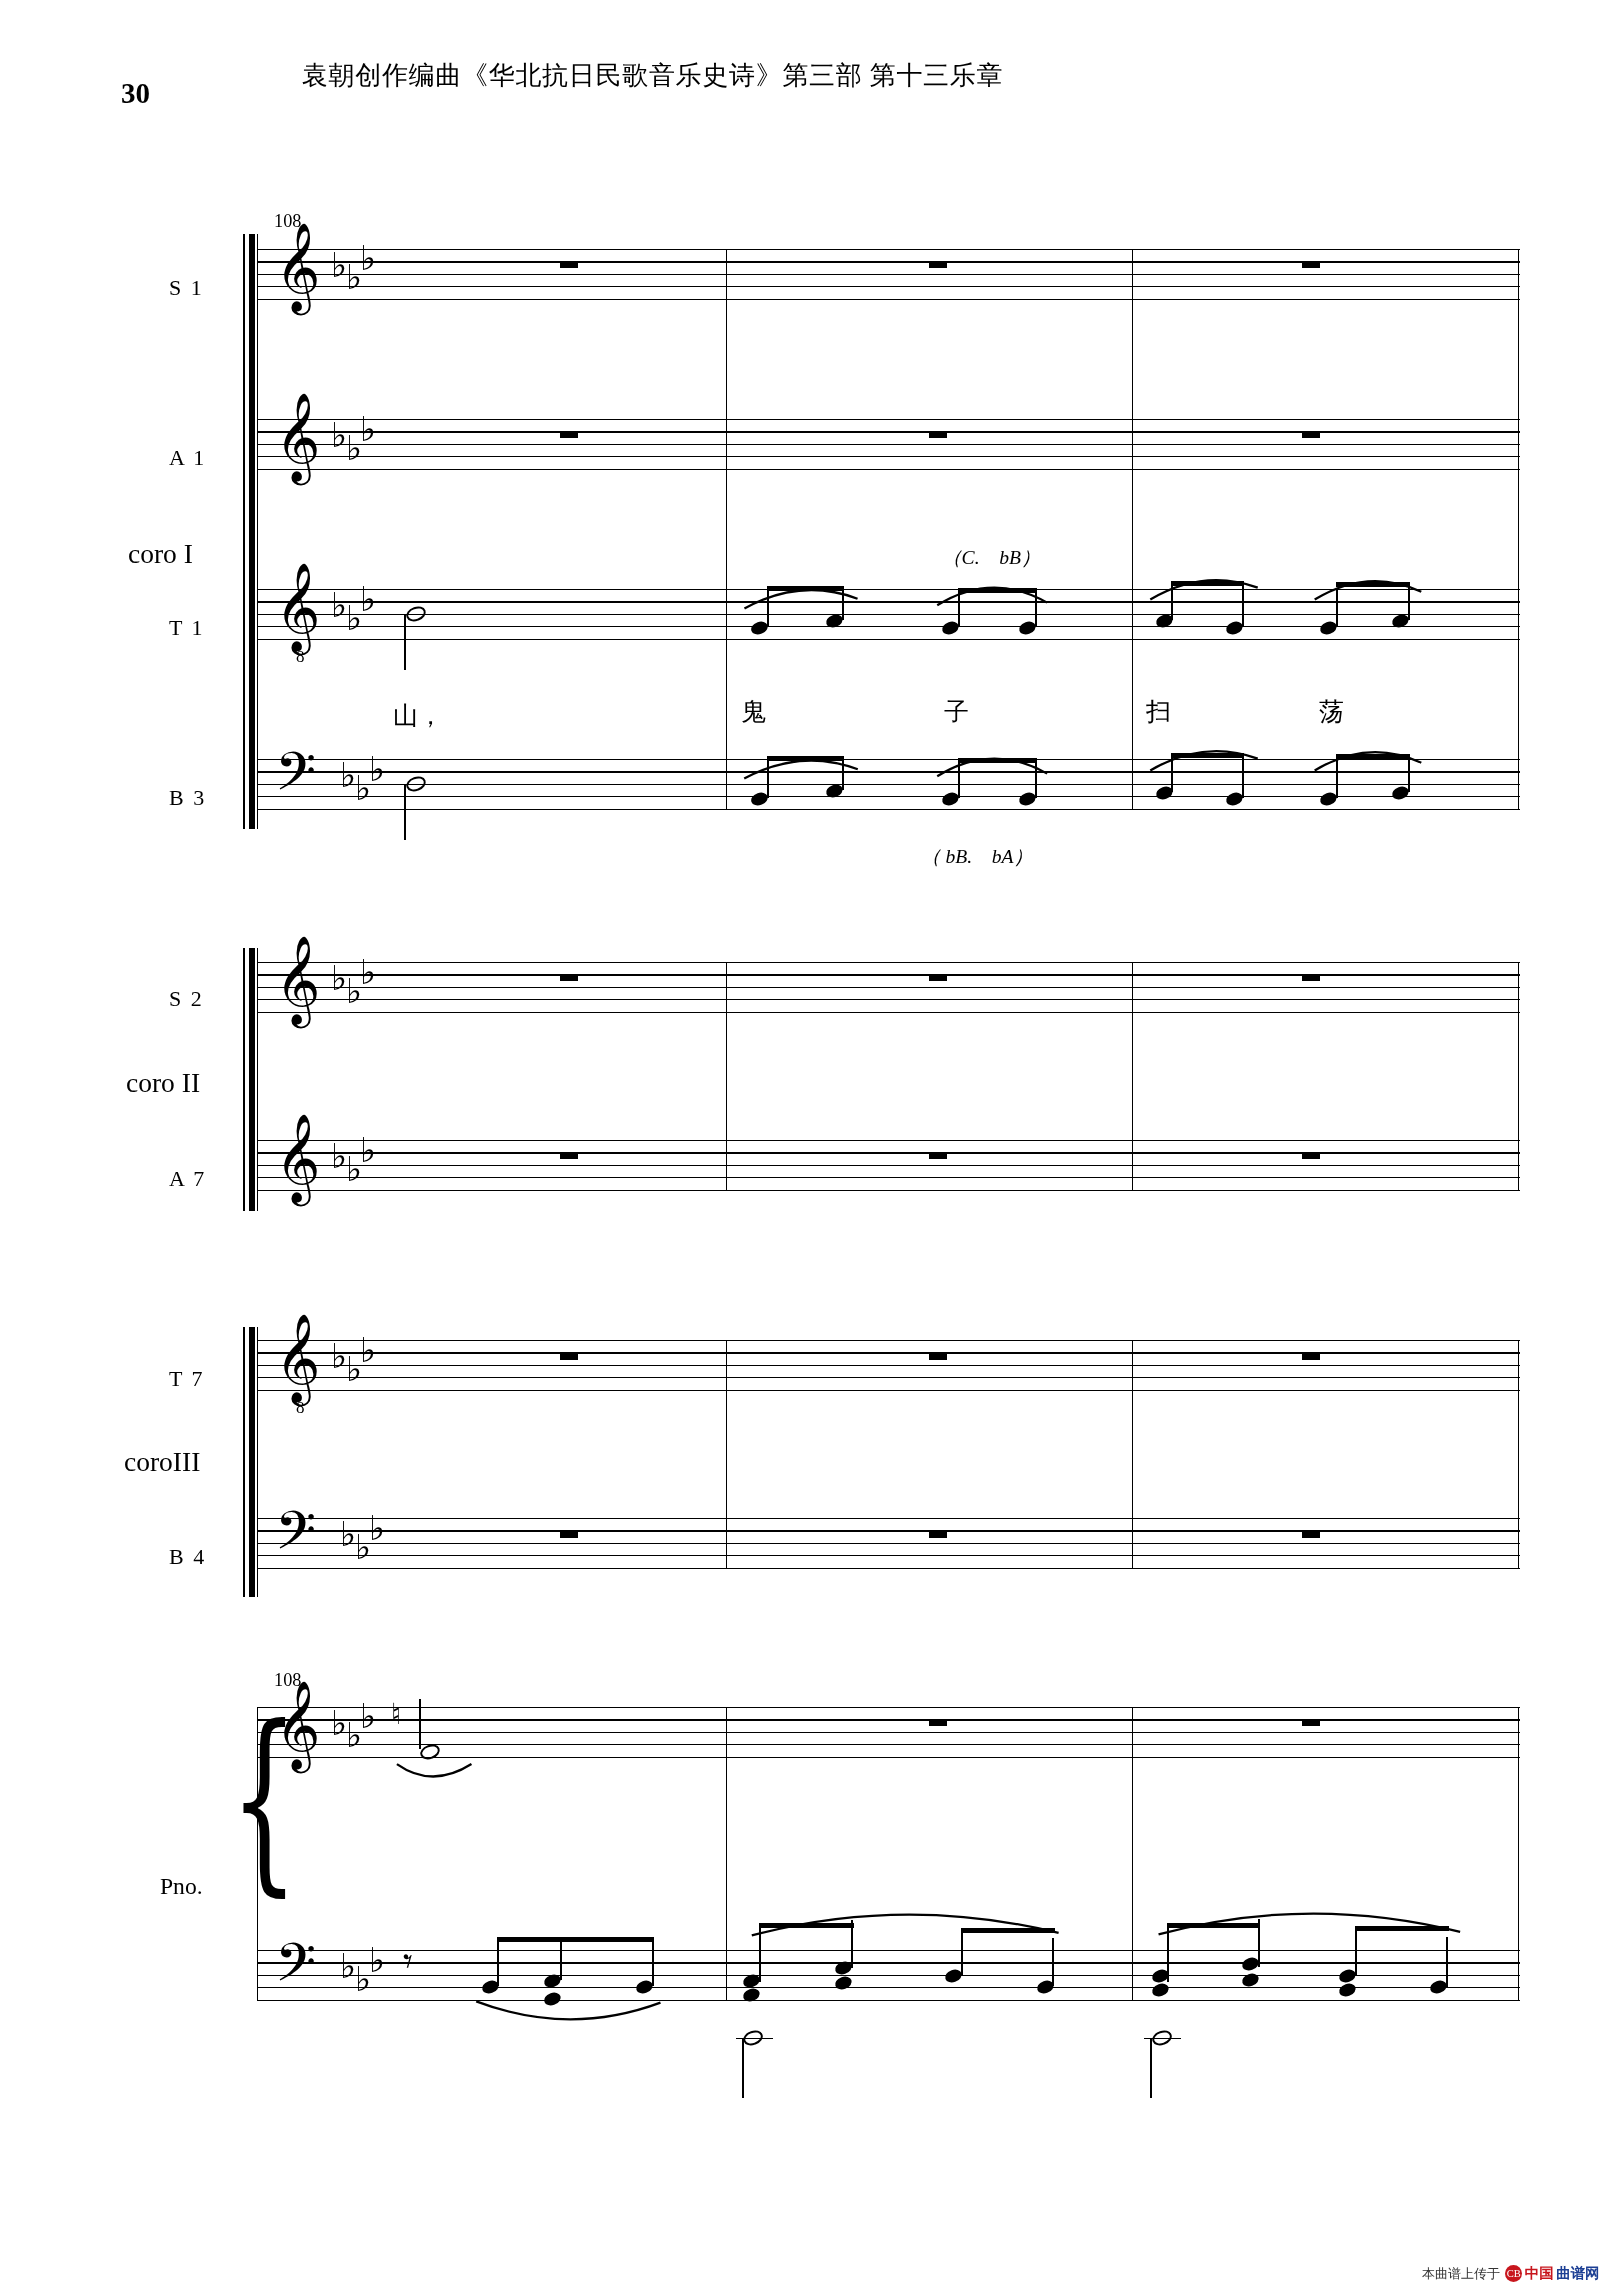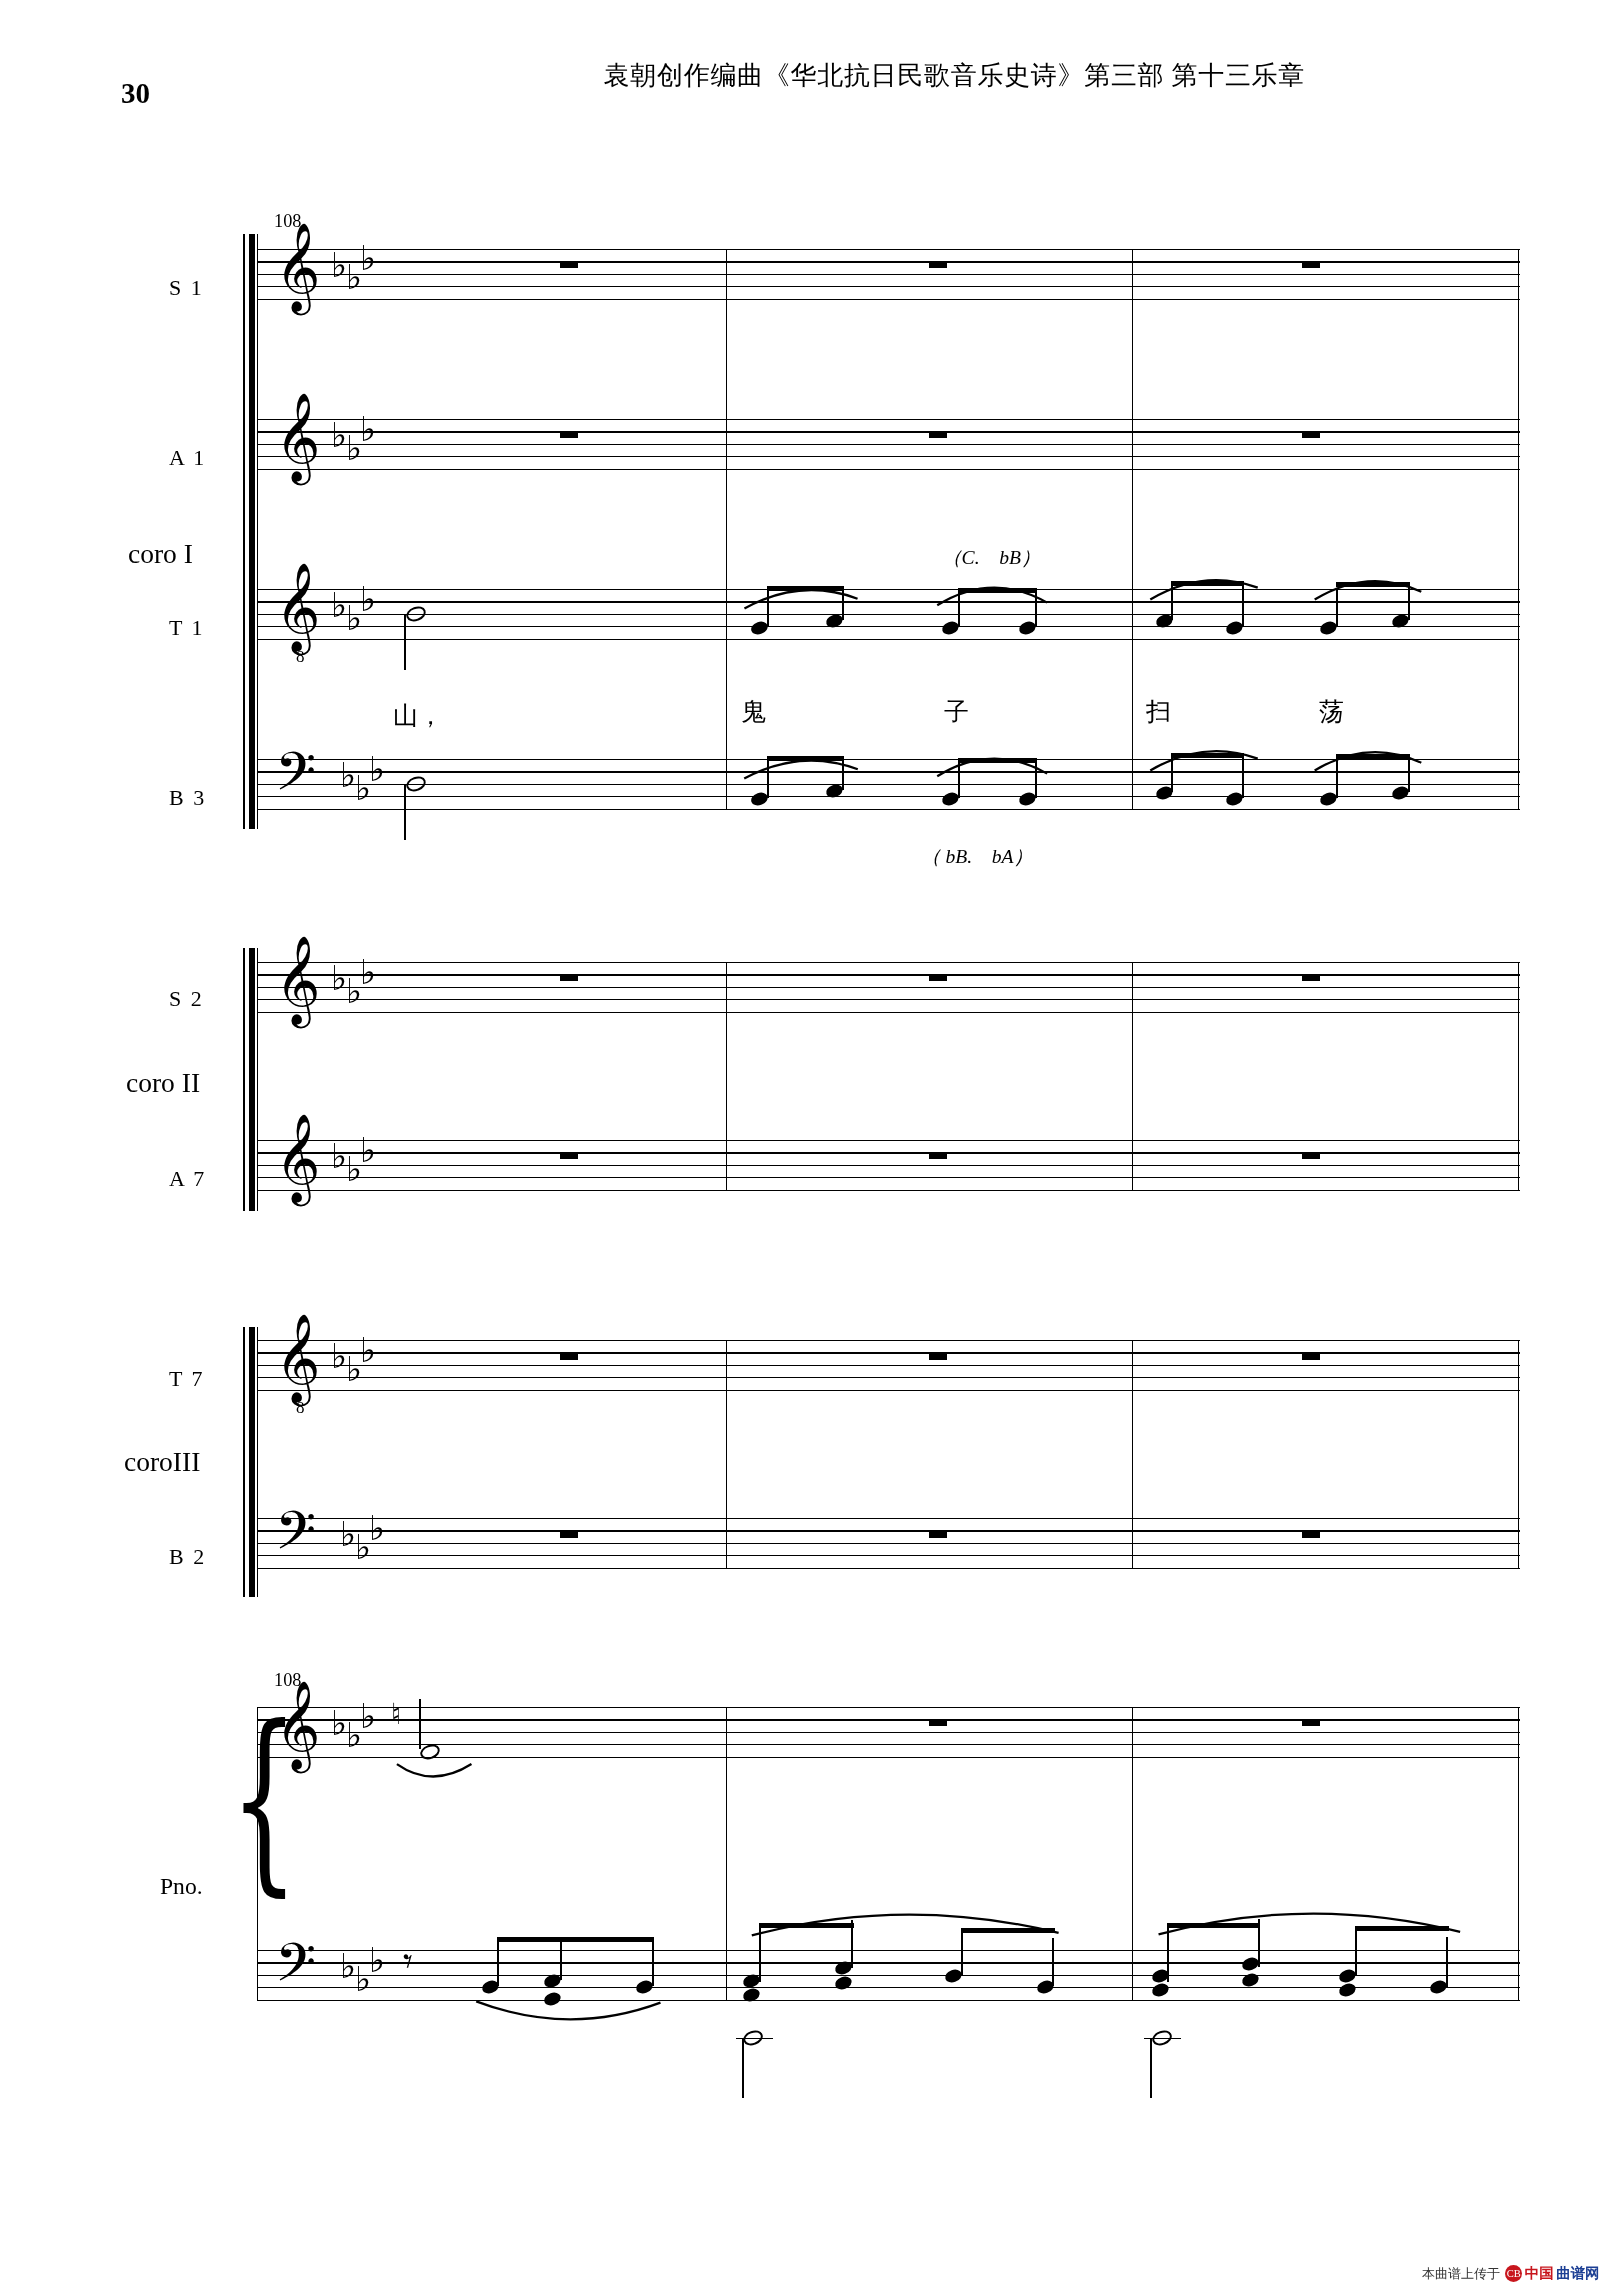--- a/index.html
+++ b/index.html
@@ -29,21 +29,21 @@
     top: 77px;
     font-size: 29px;
     font-weight: bold;
     font-family: "Liberation Serif", serif;
   }
   .title-block {
     position: absolute;
     left: 0;
     top: 56px;
     width: 1305px;
-    text-align: right;
+    text-align: center;
   }
   .title-line {
     font-size: 26px;
     font-family: "Liberation Serif", serif;
     letter-spacing: 0.7px;
     line-height: 1.55;
     white-space: nowrap;
   }
 
   
@@ -475,21 +475,21 @@
   <div class="mrest" style="left:929px; top:1353px;"></div>
   <div class="mrest" style="left:1302px; top:1353px;"></div>
 
   <div class="staff" style="left:257px; top:1518px; width:1263px; height:51px;">
     <div class="line l0"></div>
       <div class="line l1"></div>
       <div class="line l2"></div>
       <div class="line l3"></div>
       <div class="line l4"></div>
   </div>
-  <div class="part-label" style="left:169px; top:1544px;">B 2</div>
+  <div class="part-label" style="left:169px; top:1544px;">B 4</div>
   <div class="clef bass" style="left:275px; top:1505px;">𝄢</div>
   <div class="keysig" style="left:340px; top:1517px;">♭</div>
   <div class="keysig" style="left:355px; top:1530px;">♭</div>
   <div class="keysig" style="left:369px; top:1511px;">♭</div>
   <div class="mrest" style="left:560px; top:1531px;"></div>
   <div class="mrest" style="left:929px; top:1531px;"></div>
   <div class="mrest" style="left:1302px; top:1531px;"></div>
 
   <div class="barline" style="left:726px; top:1340px; height:229px;"></div>
   <div class="barline" style="left:1132px; top:1340px; height:229px;"></div>

